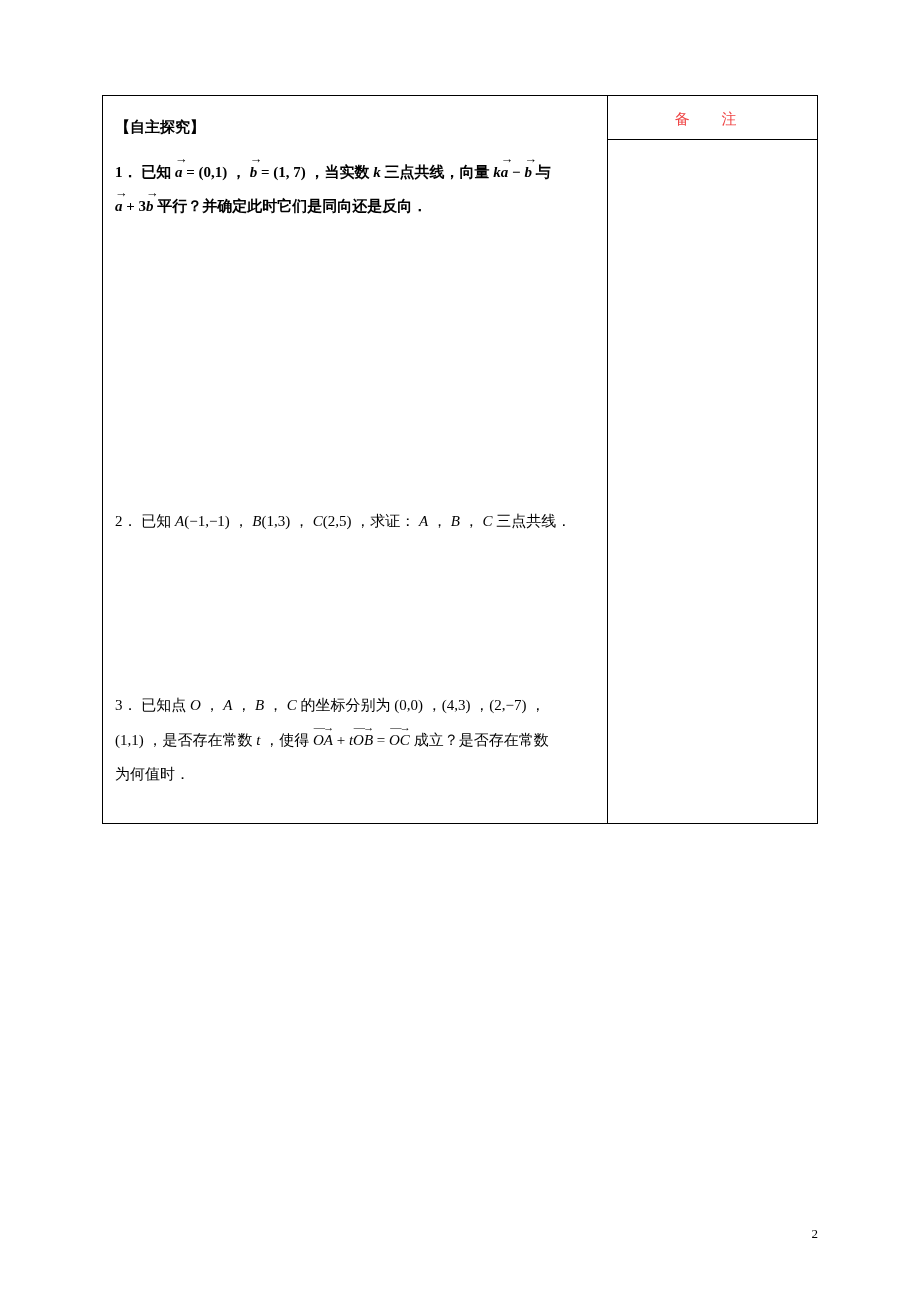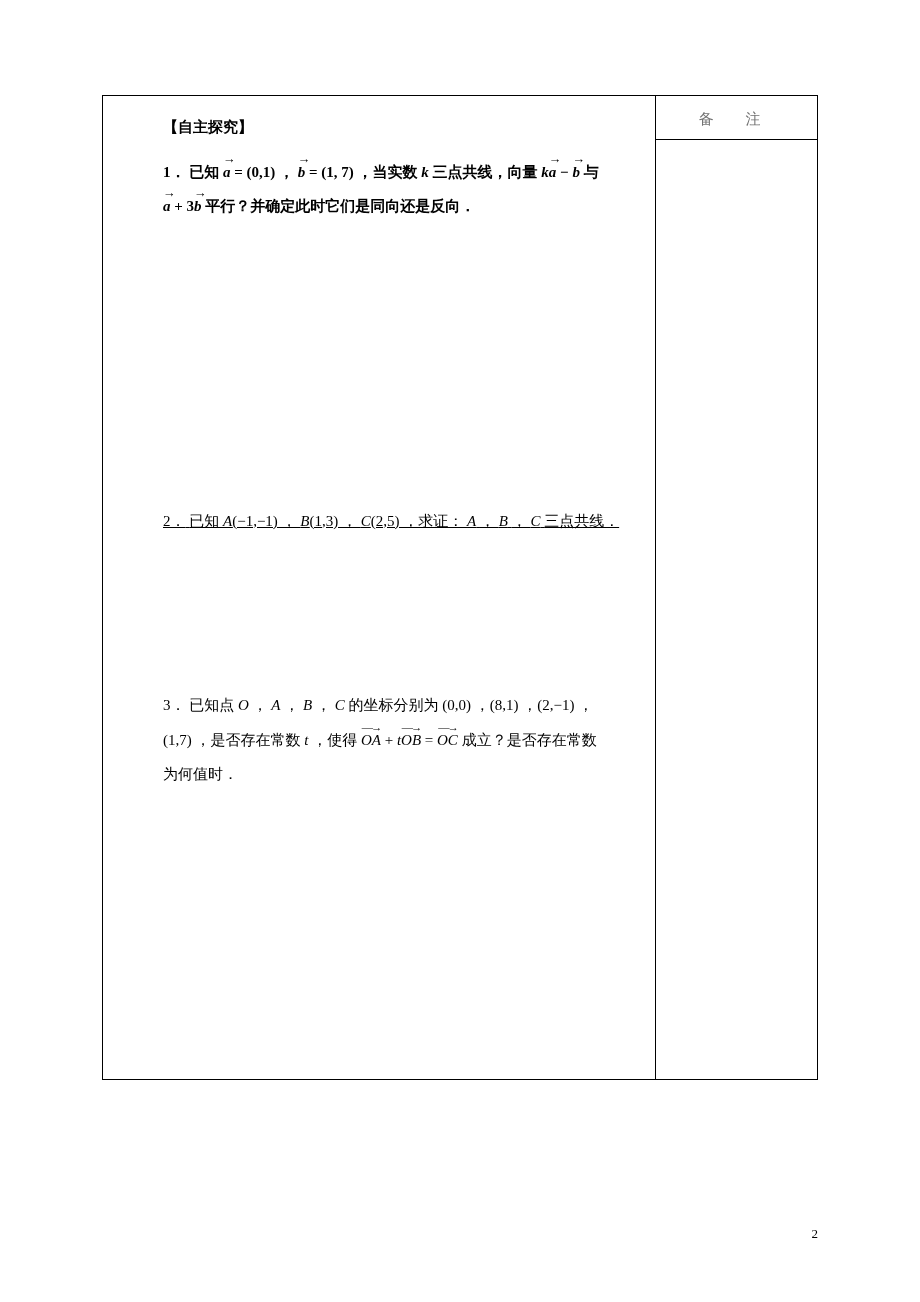--- a/index.html
+++ b/index.html
@@ -15,63 +15,61 @@
       position: relative;
     }
     .page-container {
       padding: 95px 102px 0 102px;
       height: 100%;
       position: relative;
     }
     .table-wrapper {
       border: 1px solid #000;
       display: flex;
-      height: 985px;
-      padding-left: 48px;
+      height: 729px;
     }
     .left-col {
       width: 505px;
       border-right: 1px solid #000;
       padding: 14px 16px 14px 12px;
       font-size: 15px;
       line-height: 2.3;
       color: #000;
     }
     .right-col {
       flex: 1;
       display: flex;
       flex-direction: column;
     }
     .right-header {
       border-bottom: 1px solid #000;
       text-align: center;
       padding: 14px 0 10px 0;
       font-size: 15px;
       letter-spacing: 14px;
-      color: #737373;
+      color: #ef4444;
     }
     .right-body {
       flex: 1;
     }
     .section-title {
       font-weight: bold;
       font-family: "SimHei", "黑体", sans-serif;
       margin-bottom: 10px;
     }
     .problem {
       font-family: "SimSun", "宋体", serif;
     }
     .problem-1 {
       margin-bottom: 8px;
       font-weight: bold;
     }
     .problem-2 {
       margin-top: 280px;
       margin-bottom: 8px;
-      text-decoration: underline;
     }
     .problem-3 {
       margin-top: 150px;
     }
     .italic-var {
       font-style: italic;
       font-family: "Times New Roman", serif;
     }
     .vec {
       position: relative;
@@ -157,23 +155,23 @@
       <div class="problem problem-3">
         <span class="math">3．</span>
         <span>已知点 </span>
         <span class="italic-var math">O</span>
         <span class="cjk"> ， </span>
         <span class="italic-var math">A</span>
         <span class="cjk"> ， </span>
         <span class="italic-var math">B</span>
         <span class="cjk"> ， </span>
         <span class="italic-var math">C</span>
-        <span class="math"> 的坐标分别为 (0,0) ，(8,1) ，(2,−1) ，</span>
+        <span class="math"> 的坐标分别为 (0,0) ，(4,3) ，(2,−7) ，</span>
         <br>
-        <span class="math">(1,7) ，是否存在常数 </span>
+        <span class="math">(1,1) ，是否存在常数 </span>
         <span class="italic-var math">t</span>
         <span> ，使得 </span>
         <span class="vec italic-var math"><span class="vec-arrow-long">—→</span><span>OA</span></span>
         <span class="math"> + </span>
         <span class="italic-var math">t</span><span class="vec italic-var math"><span class="vec-arrow-long">—→</span><span>OB</span></span>
         <span class="math"> = </span>
         <span class="vec italic-var math"><span class="vec-arrow-long">—→</span><span>OC</span></span>
         <span> 成立？是否存在常数</span>
         <br>
         <span>为何值时．</span>

